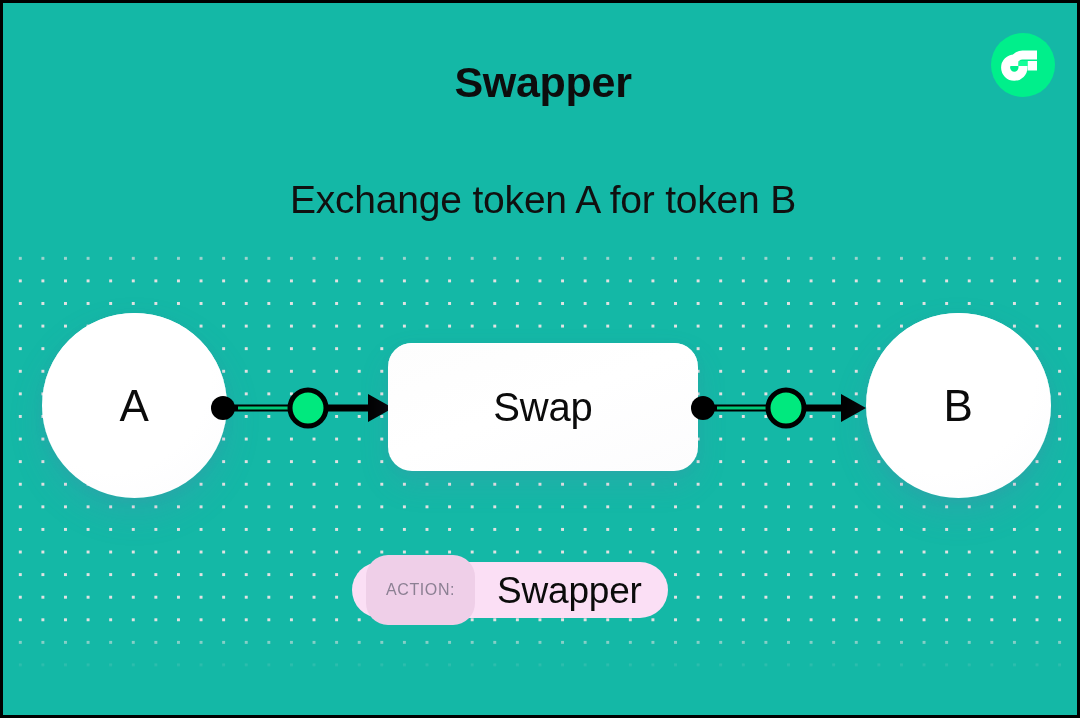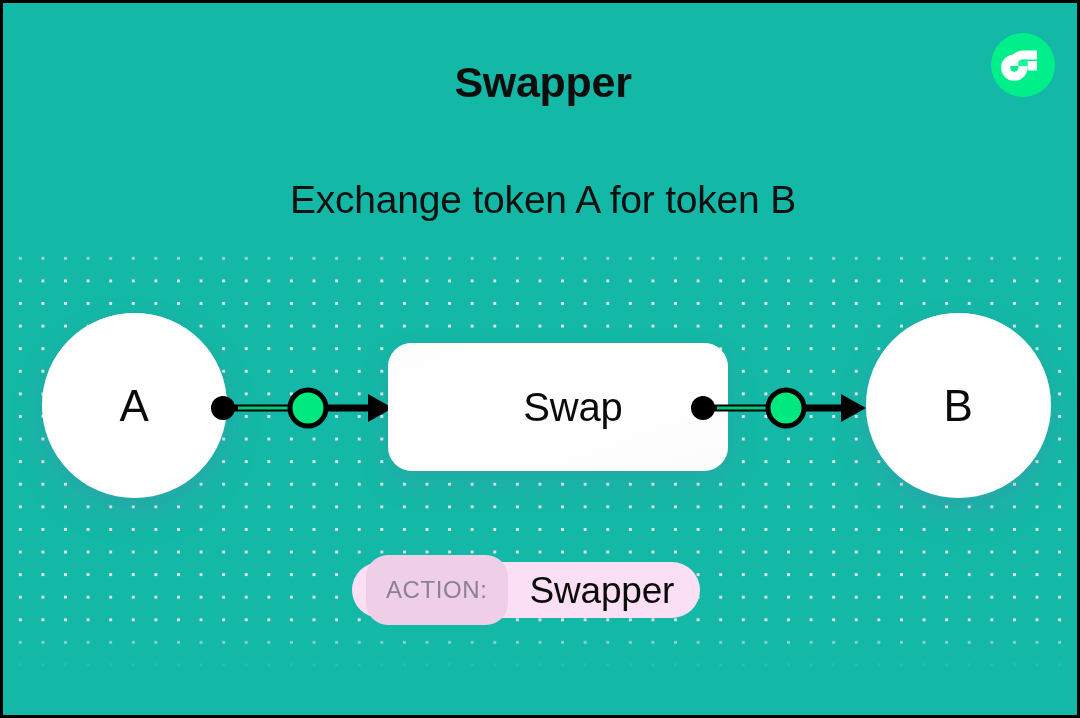--- a/index.html
+++ b/index.html
@@ -107,21 +107,20 @@
     height: 128px;
     border-radius: 24px;
     background: linear-gradient(160deg, #fdfdfd 0%, #ffffff 48%, #fcfcfd 100%);
     box-shadow:
       0 14px 30px rgba(120,112,180,0.15),
       0 2px 8px rgba(110,105,160,0.08),
       inset 0 1px 0 rgba(255,255,255,0.95);
     display: flex;
     align-items: center;
     justify-content: center;
-    padding-left: 30px;
   }
   #swap-box-label {
     font-size: 40px;
     font-weight: 400;
     color: #0b0b0b;
     line-height: 1;
     letter-spacing: -0.2px;
   }
 
   
@@ -145,21 +144,21 @@
     padding: 0 26px 0 14px;
     box-sizing: border-box;
   }
   #action-badge-key {
     background: #efcfe8;
     border-radius: 22px;
     height: 38px;
     display: flex;
     align-items: center;
     padding: 16px 20px;
-    font-size: 24px;
+    font-size: 16px;
     font-weight: 400;
     color: #8c8093;
     letter-spacing: 0.6px;
     line-height: 1;
   }
   #action-badge-value {
     margin-left: 22px;
     font-size: 37px;
     font-weight: 400;
     color: #0b0b0b;

